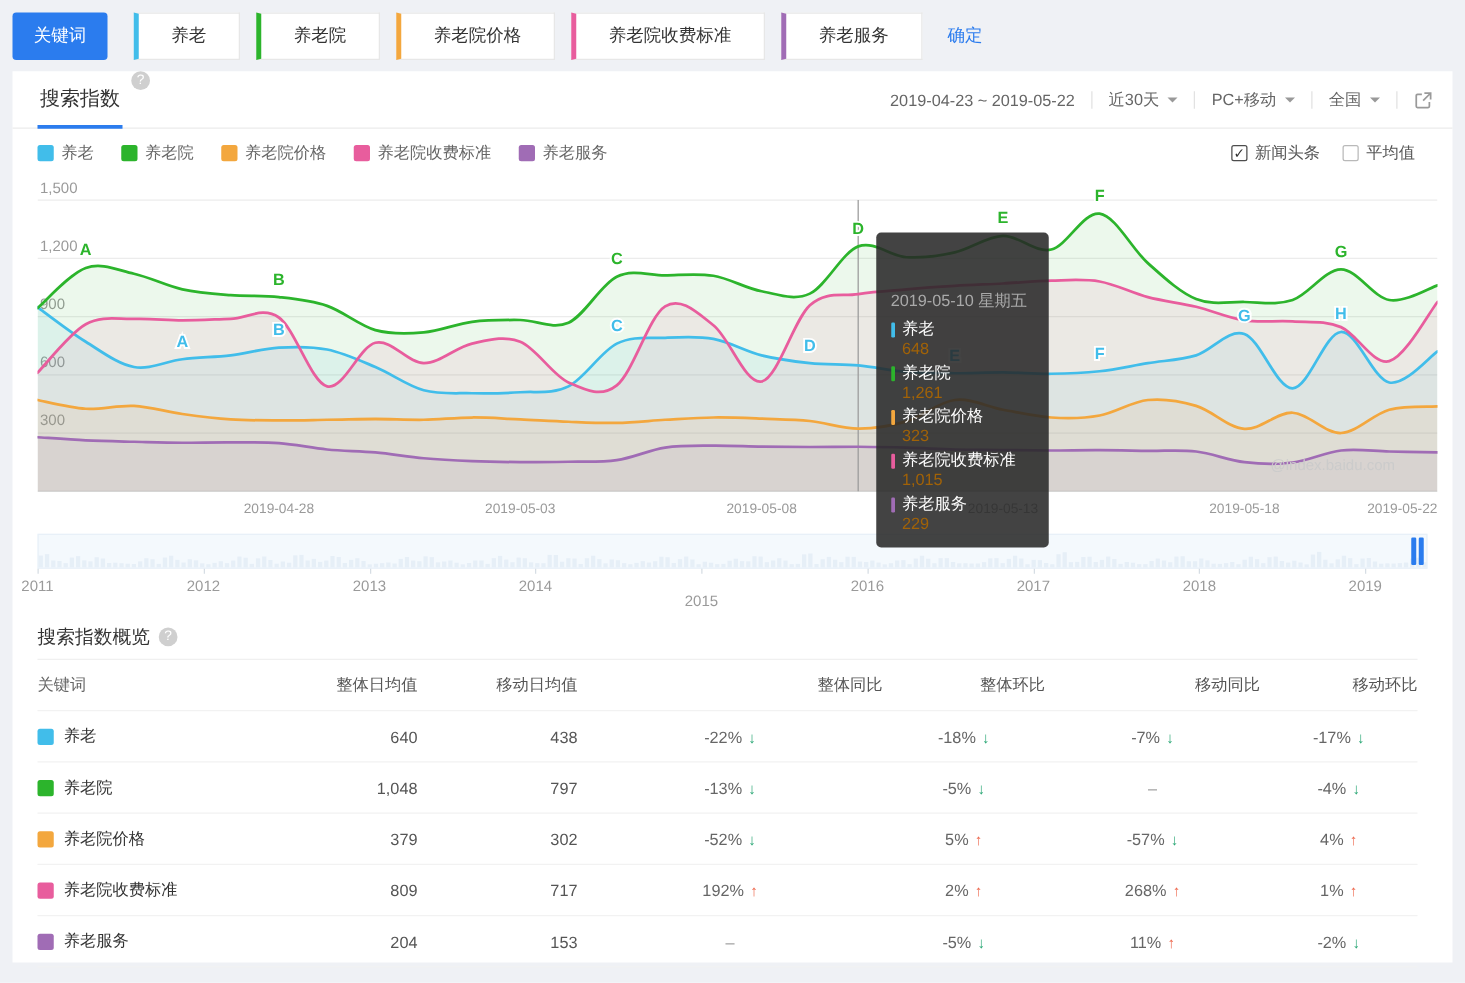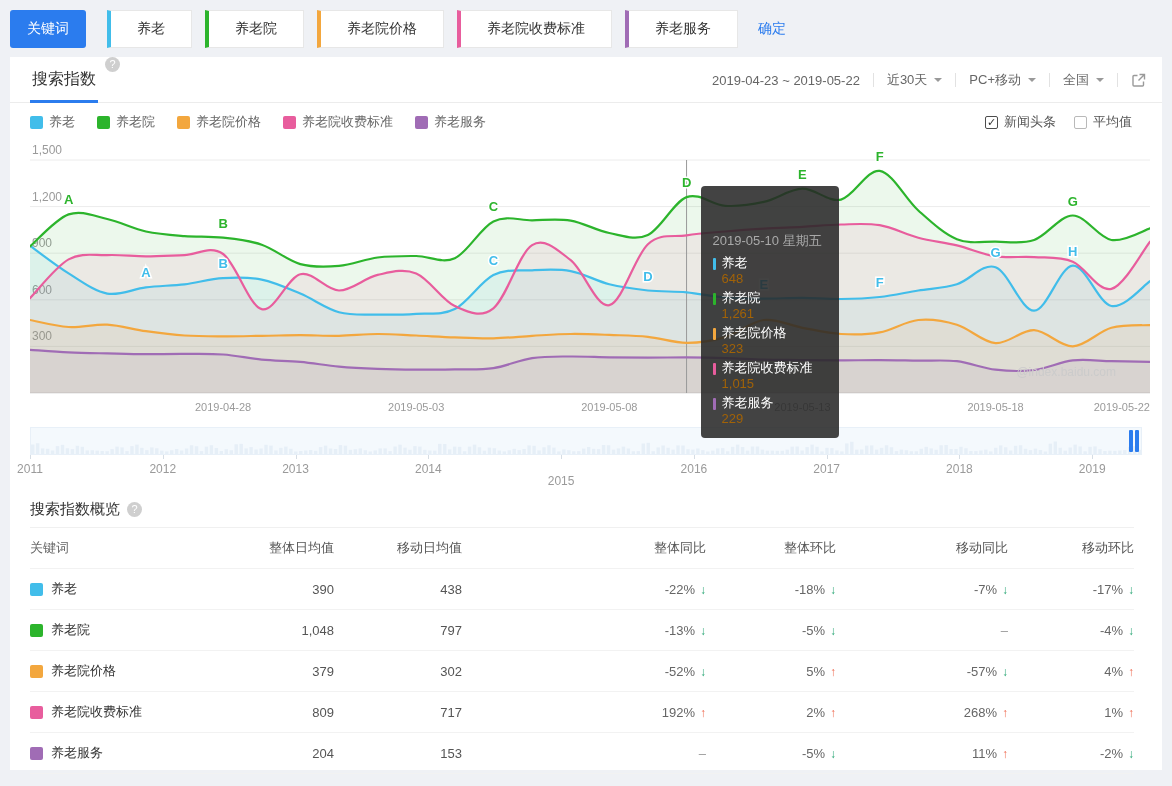--- a/index.html
+++ b/index.html
@@ -61,21 +61,21 @@
   
   .overview{margin:12px 20px 0 20px;}
   .ov-title-row{display:flex;align-items:center;height:36px;}
   .ov-title{font-size:15px;color:#333;}
   .ov-table{font-size:13px;color:#333;padding-right:8px;}
   .ov-row{display:grid;grid-template-columns:1fr 122px 128px 244px 130px 172px 126px;align-items:center;
           height:40px;border-bottom:1px solid #f2f2f2;}
   .ov-row.head{color:#666;border-top:1px solid #f0f0f0;}
   .cell-kw{display:flex;align-items:center;gap:8px;}
   .num{text-align:right;color:#555;}
-  .trend{text-align:right;color:#666;}
+  .trend{text-align:center;color:#666;}
   .arr{font-weight:700;font-size:12px;margin-left:5px;}
   .arr.down{color:#2aa775;}
   .arr.up{color:#ee6a50;}
   .dash{color:#999;}
 </style>
 </head>
 <body>
 
 <div class="page">
 
@@ -507,21 +507,21 @@
             <span class="num">整体同比</span>
             <span class="num">整体环比</span>
             <span class="num">移动同比</span>
             <span class="num">移动环比</span>
           </div>
           <div class="ov-row">
        <span class="cell-kw">
          <span class="sq" style="background:#41bdea"></span>
          <span>养老</span>
        </span>
-       <span class="num">390</span>
+       <span class="num">640</span>
        <span class="num">438</span>
        <span class="trend">-22%<span class="arr down">↓</span></span>
        <span class="trend">-18%<span class="arr down">↓</span></span>
        <span class="trend">-7%<span class="arr down">↓</span></span>
        <span class="trend">-17%<span class="arr down">↓</span></span>
      </div>
           <div class="ov-row">
        <span class="cell-kw">
          <span class="sq" style="background:#2cb42c"></span>
          <span>养老院</span>

